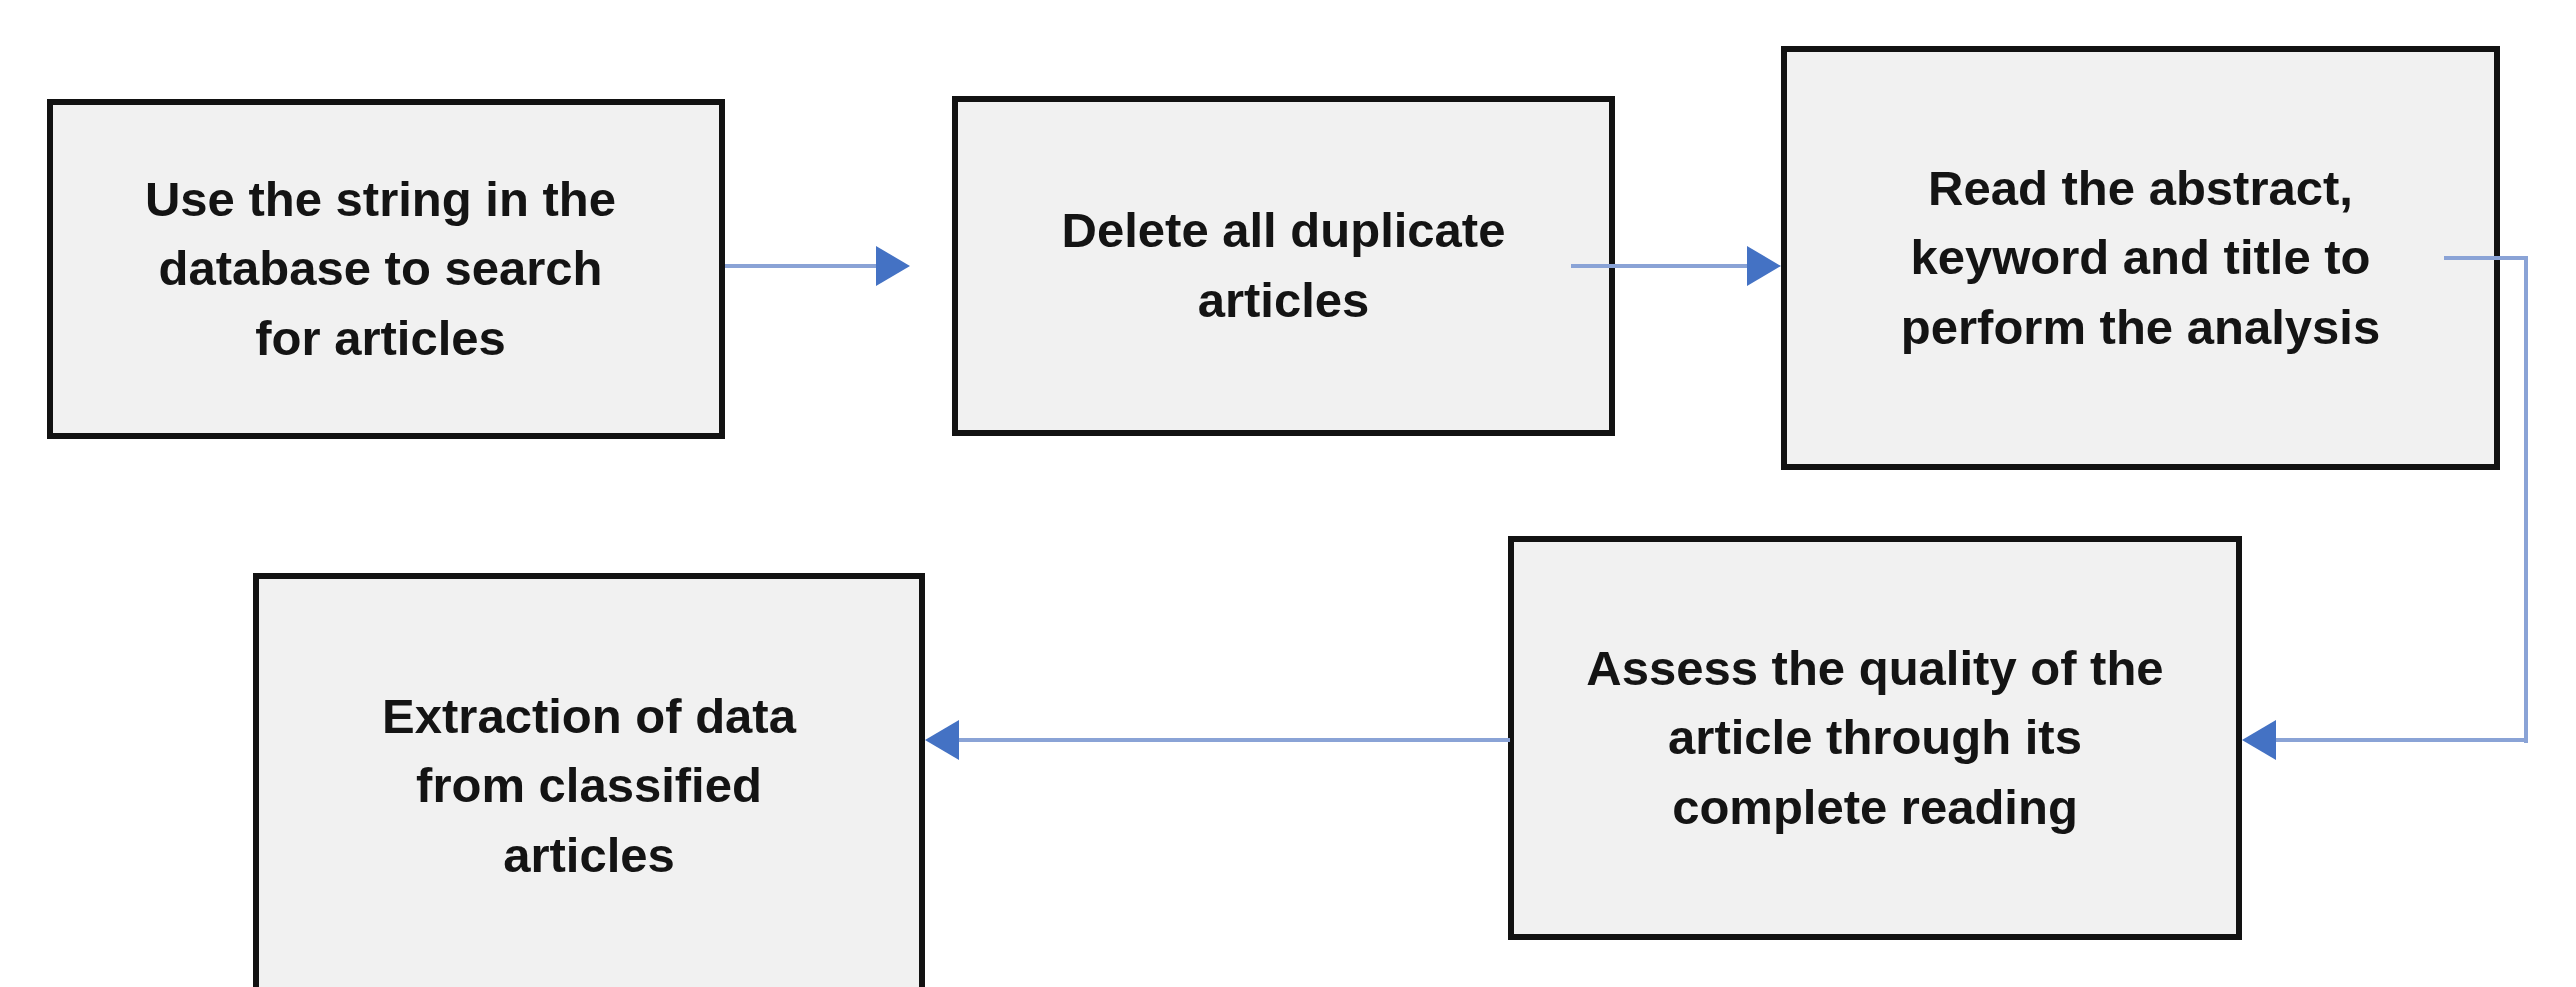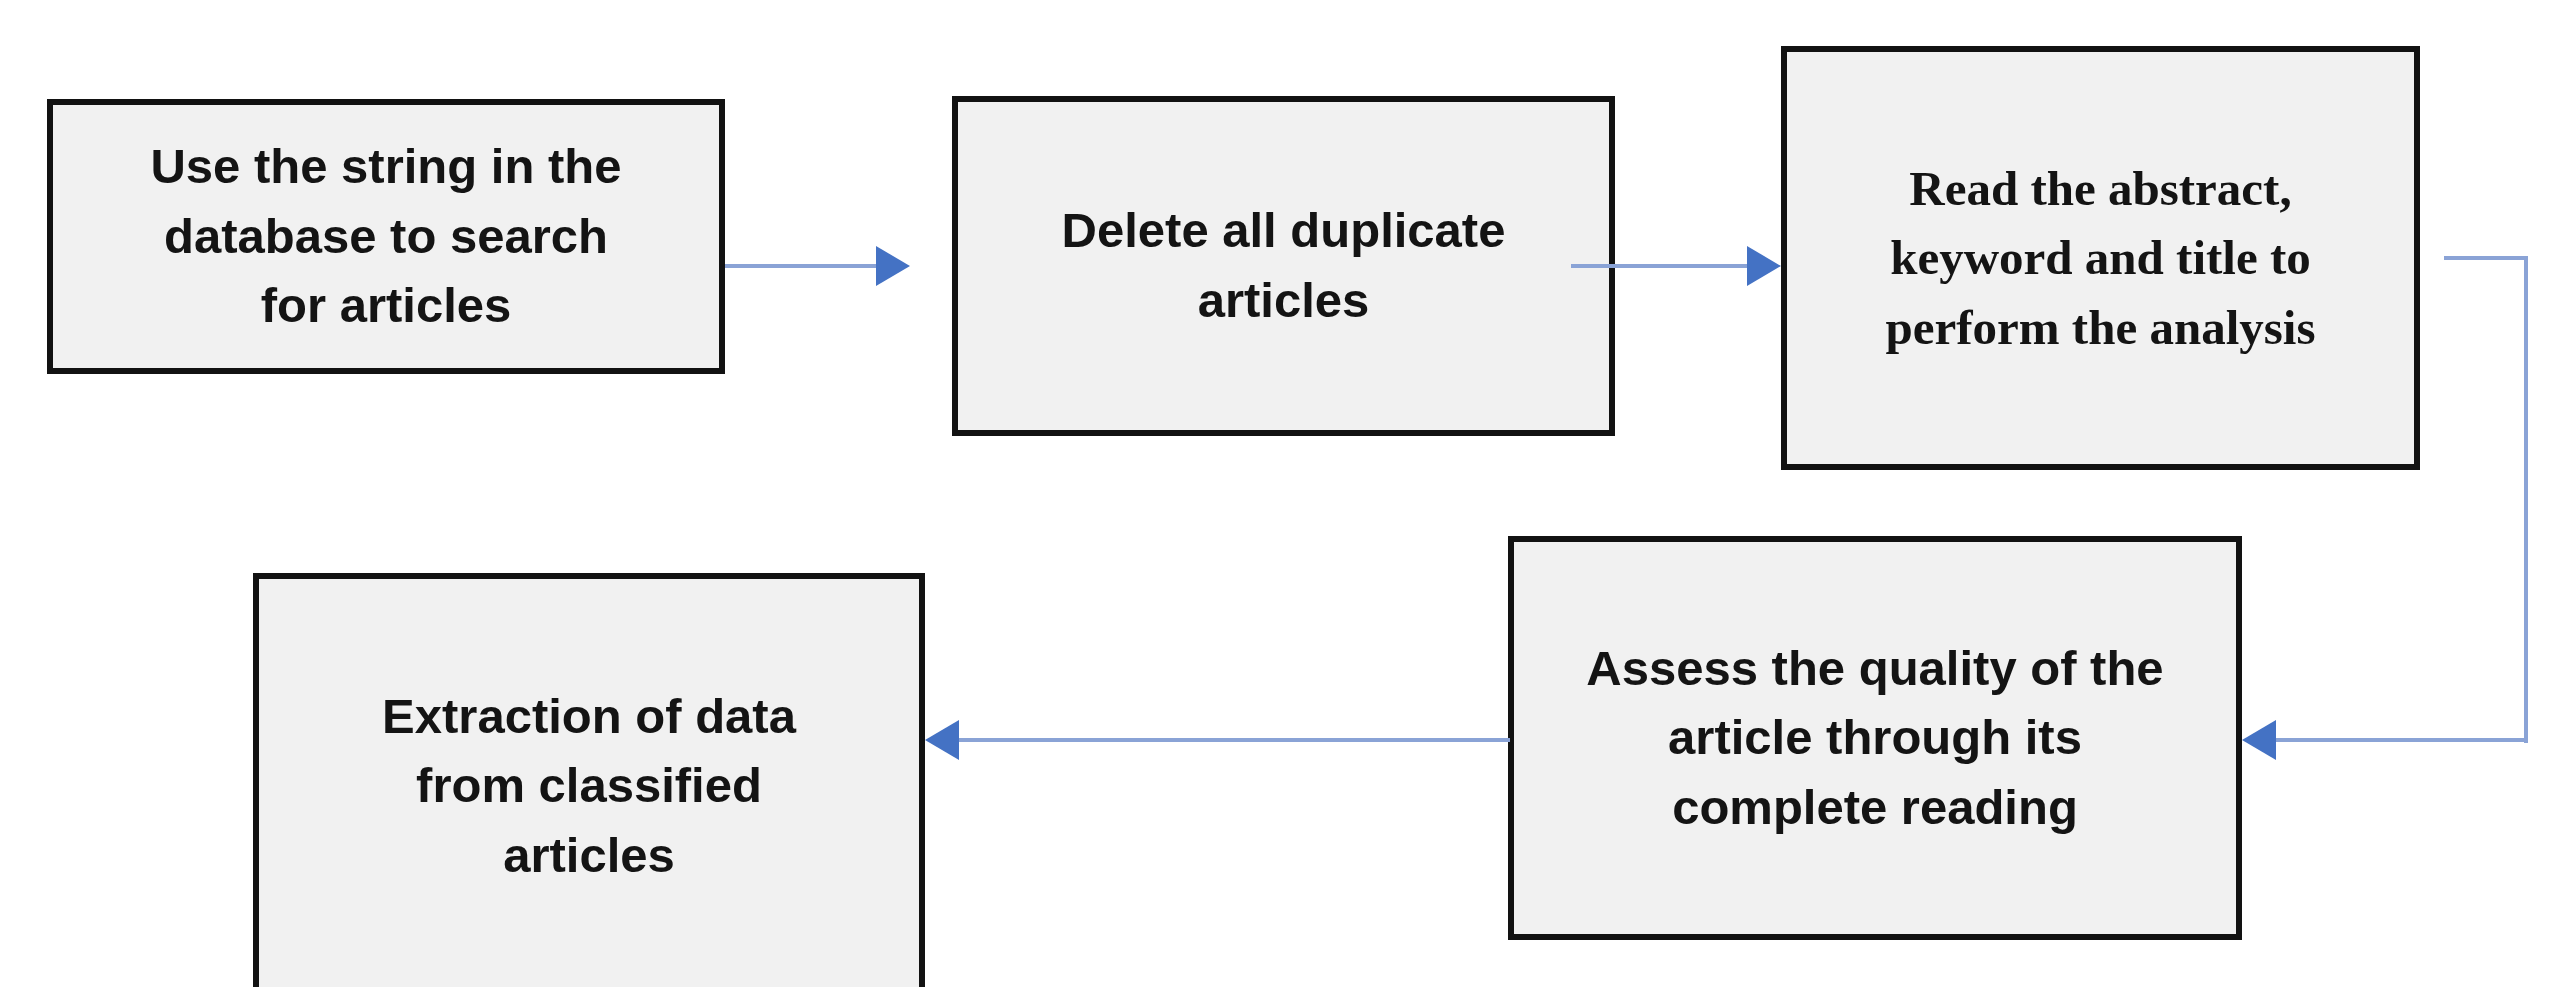--- a/index.html
+++ b/index.html
@@ -11,23 +11,23 @@
     position:relative;width:2576px;height:987px;background:var(--background);
     font-family:"Liberation Sans",sans-serif;overflow:hidden;
   }
   .node{
     position:absolute;box-sizing:border-box;
     background:var(--box-fill);border:6px solid var(--box-border);
     display:flex;align-items:center;justify-content:center;
     text-align:center;font-weight:700;font-size:49px;line-height:1.42;
     color:var(--text-color);white-space:pre-line;padding:0 17px;
   }
-  #node-1{left:47px;  top:99px;width:678px;height:275px;}
+  #node-1{left:47px;  top:99px;width:678px;height:340px;padding-left:6px;}
   #node-2{left:944px;top:96px;width:663px;height:340px;margin-left:8px;}
-  #node-3{left:1781px;top:46px; width:639px;height:424px;font-family:Liberation Serif, serif;}
+  #node-3{left:1781px;top:46px; width:719px;height:424px;}
   #node-4{left:1508px;top:536px;width:734px;height:404px;}
   #node-5{left:253px; top:573px;width:672px;height:426px;}
   .hline,.vline{position:absolute;background:var(--arrow-line);}
   .hline{height:4.3px;} .vline{width:4.3px;}
   .head{position:absolute;width:0;height:0;border-top:20px solid transparent;border-bottom:20px solid transparent;}
   .head-right{border-left:34px solid var(--arrow-head);}
   .head-left{border-right:34px solid var(--arrow-head);}
   
   #a1-line{left:725px;top:264px;width:152px;}
   #a1-head{left:876px;top:246px;}

